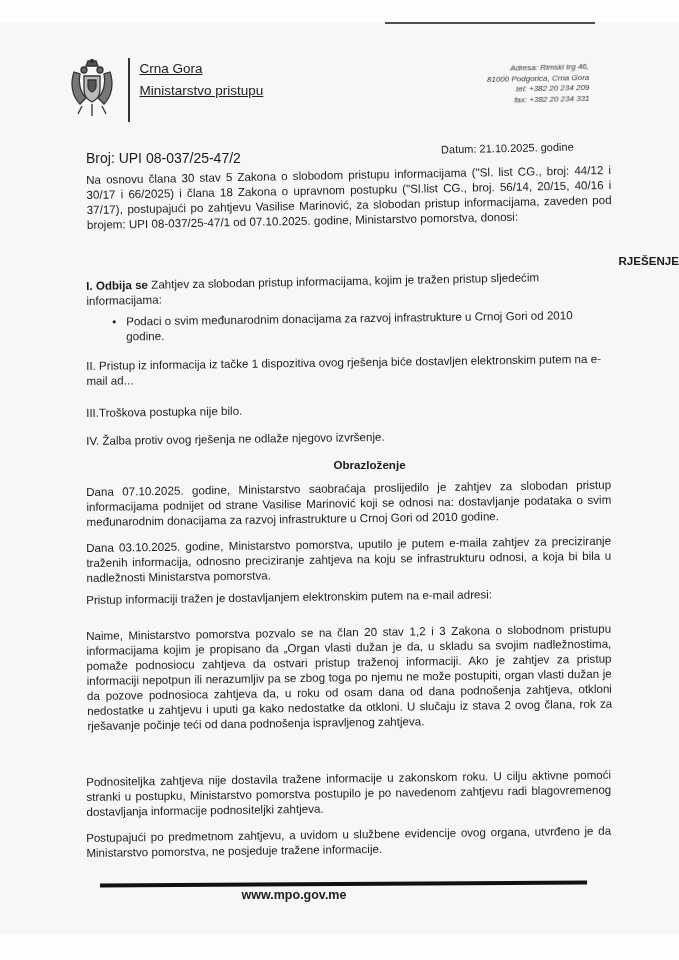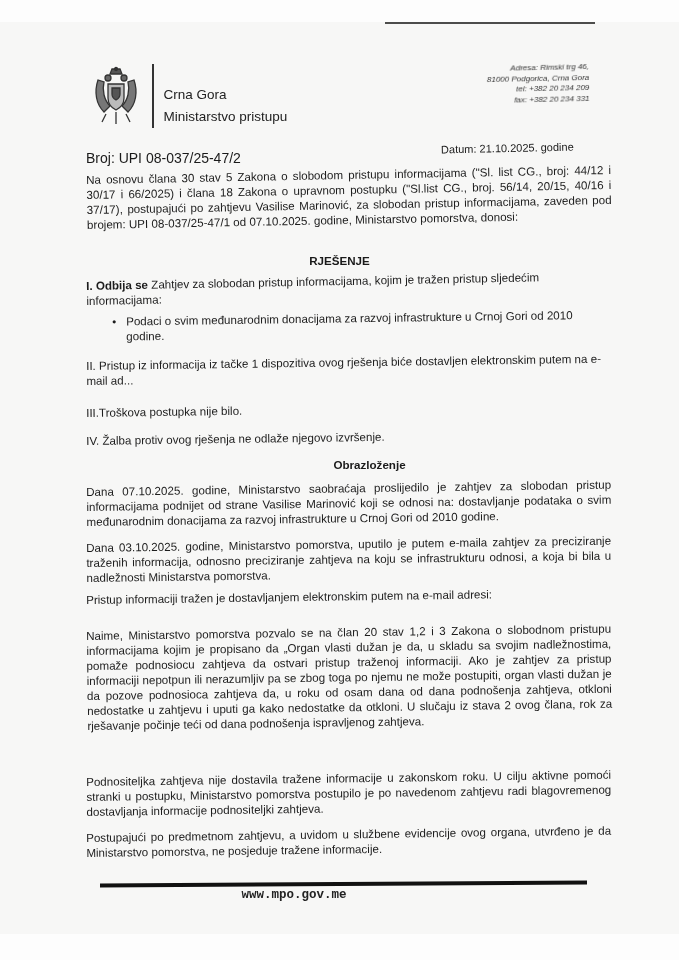--- a/index.html
+++ b/index.html
@@ -8,21 +8,21 @@
     background:#fdfdfd;
     font-family:"Liberation Sans", sans-serif;
     color:#1a1a1a;
     position:relative;
   }
   .page {
     position:absolute; left:0; top:22px; width:679px; height:912px;
     background:#f7f7f6;
   }
   .topline { position:absolute; left:385px; top:22px; width:210px; height:2px; background:#222; opacity:.8; }
-  .header { position:absolute; left:92px; top:58px; height:70px; display:flex; align-items:flex-end; }
+  .header { position:absolute; left:68px; top:58px; height:70px; display:flex; align-items:flex-start;text-decoration:underline; }
   .crest { width:48px; height:62px; }
   .vbar { width:1.5px; height:64px; background:#333; margin:0 10px 0 12px; }
   .org { font-size:13.5px; line-height:22px; color:#222; }
   .address {
     position:absolute; right:90px; top:63px; text-align:right;
     font-size:8px; line-height:10.5px; color:#333; font-style:italic;
     filter:blur(0.3px); transform:rotate(-1.2deg);
   }
   .body-text {
     position:absolute; left:86px; width:525px;
@@ -31,21 +31,21 @@
   .justify { text-align:justify; }
   .rot1 { transform:rotate(-1.1deg); transform-origin:left top; }
   .rot2 { transform:rotate(-0.8deg); transform-origin:left top; }
   .broj { position:absolute; left:86px; top:150px; font-size:14px; }
   .datum { position:absolute; left:441px; top:142px; font-size:11px; transform:rotate(-1.2deg); }
   .heading { position:absolute; left:0; width:679px; text-align:center; font-weight:bold; font-size:11.6px; }
   .bullet-row { display:flex; }
   .bullet { width:40px; padding-left:26px; box-sizing:border-box; }
   .footer-rule { position:absolute; left:100px; top:882px; width:487px; height:4px; background:#111; transform:rotate(-0.35deg); }
   .footer-url { position:absolute; left:0; width:588px; top:888px; text-align:center;
-    font-family:Liberation Mono, monospace; font-size:12.5px; font-weight:bold; color:#222; }
+    font-family:Liberation Sans, sans-serif; font-size:12.5px; font-weight:bold; color:#222; }
   b { font-weight:bold; }
 </style>
 </head>
 <body>
 
 <div class="page"></div>
 <div class="topline"></div>
 
 <div class="header">
   <svg class="crest" viewBox="0 0 48 62">
@@ -73,21 +73,21 @@
   <div>81000 Podgorica, Crna Gora</div>
   <div>tel: +382 20 234 209</div>
   <div>fax: +382 20 234 331</div>
 </div>
 
 <div class="broj">Broj: UPI 08-037/25-47/2</div>
 <div class="datum">Datum: 21.10.2025. godine</div>
 
 <div class="body-text justify rot1" style="top:172px;">Na osnovu člana 30 stav 5 Zakona o slobodom pristupu informacijama ("Sl. list CG., broj: 44/12 i 30/17 i  66/2025) i člana 18 Zakona o upravnom postupku ("Sl.list CG., broj. 56/14, 20/15, 40/16 i 37/17), postupajući po zahtjevu Vasilise Marinović, za slobodan pristup informacijama, zaveden pod brojem: UPI 08-037/25-47/1 od 07.10.2025. godine, Ministarstvo pomorstva, donosi:</div>
 
-<div class="heading" style="top:254px;">RJEŠENJE</div>
+<div class="heading" style="top:254px;text-align:right;">RJEŠENJE</div>
 
 <div class="body-text rot1" style="top:278px;">
   <b>I. Odbija se</b><span> Zahtjev za slobodan pristup informacijama, kojim je tražen pristup sljedećim informacijama:</span>
 </div>
 
 <div class="body-text rot2" style="top:314px;">
   <div class="bullet-row">
     <div class="bullet">•</div>
     <div style="flex:1;">Podaci o svim međunarodnim donacijama za razvoj infrastrukture u Crnoj Gori od 2010 godine.</div>
   </div>

